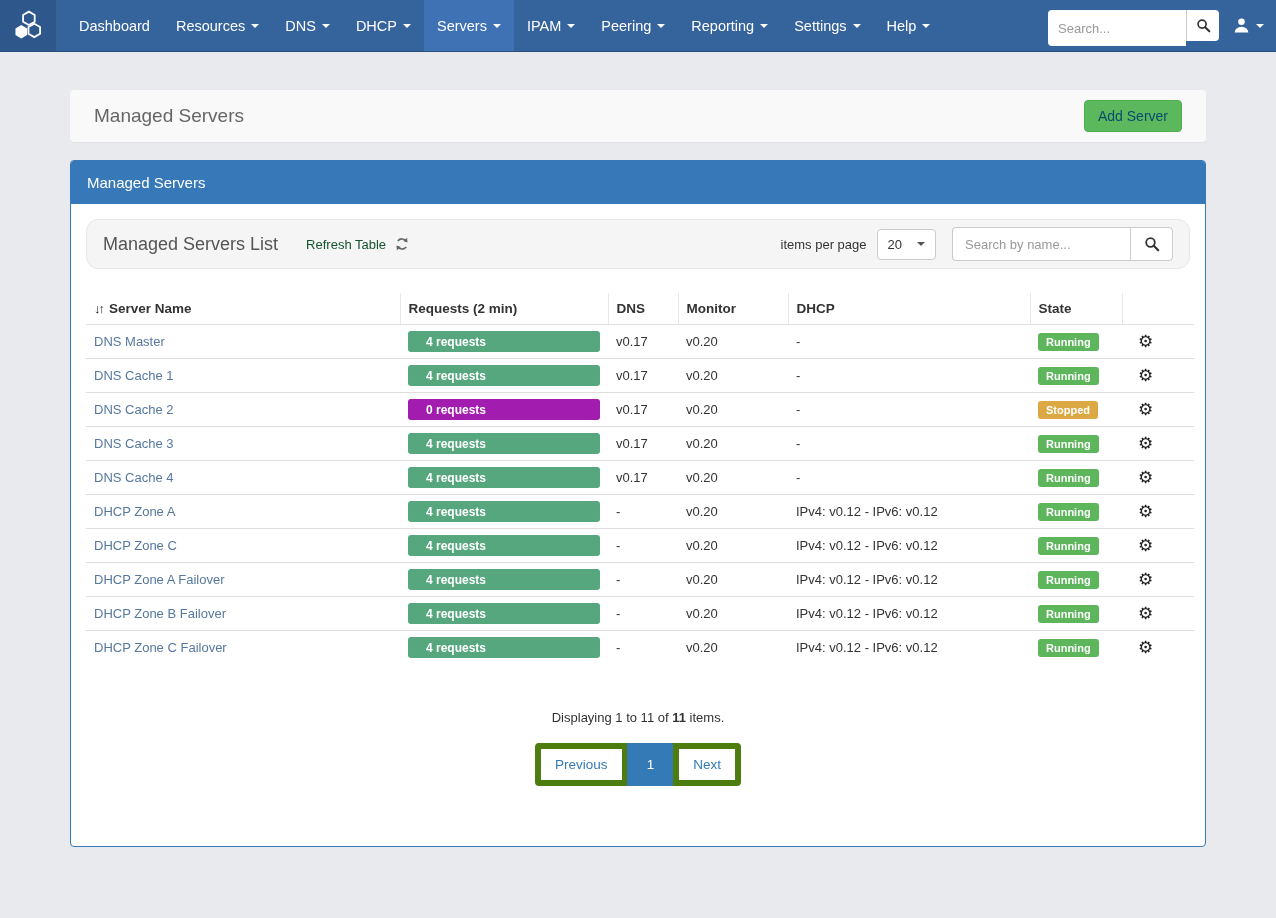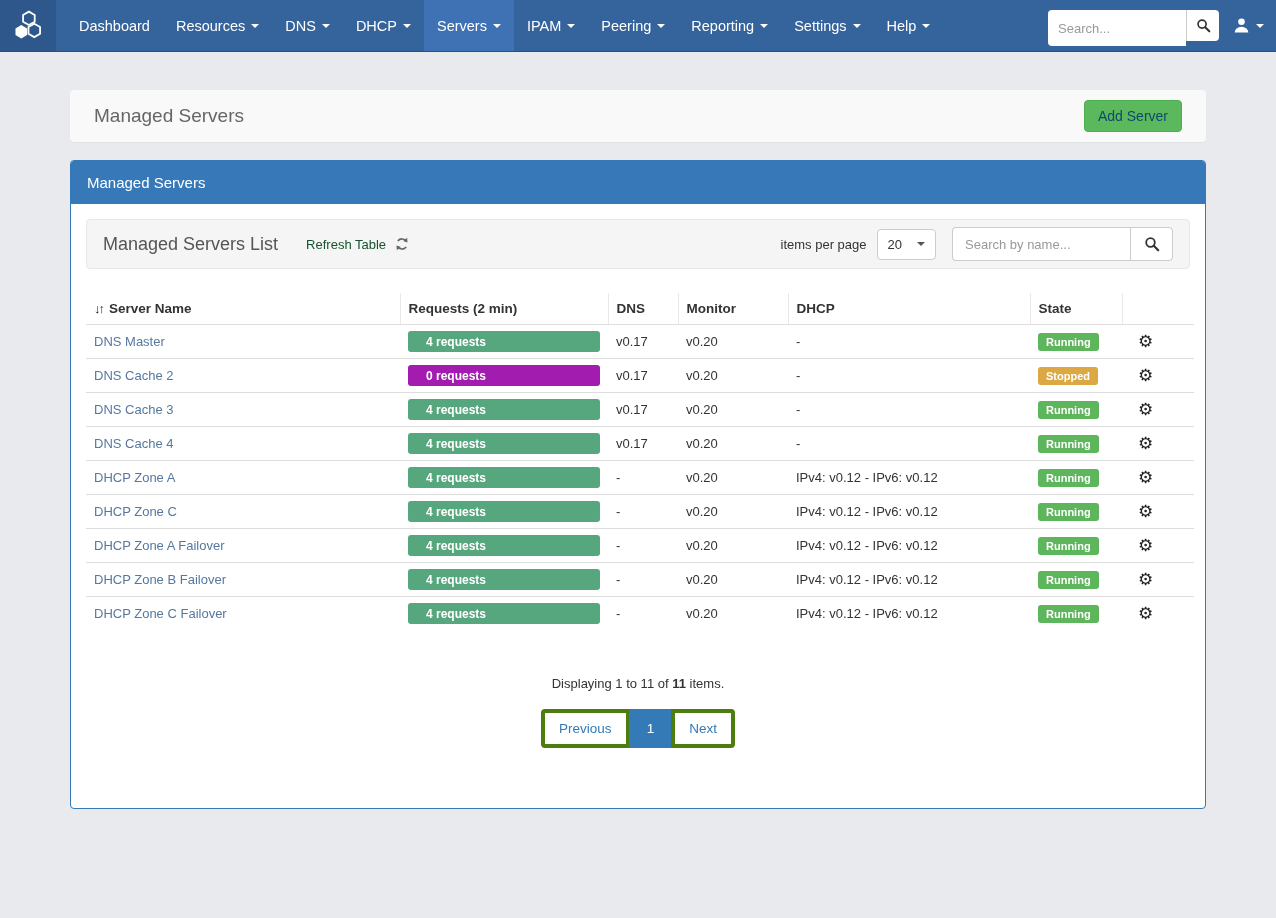--- a/index.html
+++ b/index.html
@@ -25,21 +25,21 @@
   .container { width:1136px; margin:0 auto; }
   .page-header { margin-top:38px; background:#f9f9f9; border-radius:4px; height:52px; display:flex; align-items:center; justify-content:space-between; padding:0 24px 0 24px; box-shadow:0 1px 1px rgba(0,0,0,0.04); }
   .page-title { font-size:19px; color:#666; font-weight:400; }
   .add-btn { background:#5cb85c; border:1px solid #4cae4c; color:#0c4a6e; font-size:14px; padding:7px 13px; border-radius:4px; cursor:pointer; }
 
   .panel { margin-top:18px; background:#fff; border:1px solid #337ab7; border-radius:4px; margin-bottom:52px; }
   .panel-heading { background:#3779b8; color:#fff; font-size:15px; padding:13px 16px; border-radius:3px 3px 0 0; }
   .panel-body { padding:15px 15px 60px 15px; }
 
   
-  .toolbar { background:#f5f5f5; border:1px solid #e7e7e7; border-radius:4px; height:50px; display:flex; align-items:center; padding:0 16px; }
+  .toolbar { background:#f5f5f5; border:1px solid #e7e7e7; border-radius:12px; height:50px; display:flex; align-items:center; padding:0 16px; }
   .list-title { font-size:18px; color:#555; }
   .refresh-link { margin-left:28px; font-size:13px; color:#14532d; display:flex; align-items:center; gap:9px; cursor:pointer; }
   .toolbar-right { margin-left:auto; display:flex; align-items:center; }
   .ipp-label { font-size:13px; color:#333; margin-right:10px; }
   .ipp-select { background:#fff; border:1px solid #ccc; border-radius:4px; height:31px; padding:0 10px; font-size:13px; color:#333; display:flex; align-items:center; gap:9px; cursor:pointer; margin-right:16px; }
   .search-group { display:flex; height:34px; }
   .search-group input { width:178px; border:1px solid #ccc; border-right:none; border-radius:4px 0 0 4px; padding:0 12px; font-size:13px; color:#555; outline:none; }
   .search-group input::placeholder { color:#999; }
   .search-group button { width:43px; background:#fff; border:1px solid #ccc; border-radius:0 4px 4px 0; display:flex; align-items:center; justify-content:center; cursor:pointer; }
 
@@ -58,21 +58,21 @@
   .progress-bar.danger  { background:#a21caf; }
   .badge { display:inline-block; padding:3px 8px; border-radius:3px; color:#fff; font-weight:bold; font-size:11px; }
   .badge.success { background:#5db55c; }
   .badge.warning { background:#dba843; }
   td.gear-cell { padding-left:16px; }
   .gear-icon { font-size:17px; color:#222; cursor:pointer; line-height:1; }
 
   
   .display-info { text-align:center; margin-top:46px; font-size:13px; color:#333; }
   .pagination { display:flex; justify-content:center; margin-top:18px; }
-  .page-btn { border:4px solid #4d7c0f; background:#fff; color:#337ab7; font-size:13.5px; padding:8px 14px; margin-left:-1px; cursor:pointer; }
+  .page-btn { border:6px solid #4d7c0f; background:#fff; color:#337ab7; font-size:13.5px; padding:8px 14px; margin-left:-1px; cursor:pointer; }
   .page-btn:first-child { border-radius:4px 0 0 4px; margin-left:0; }
   .page-btn:last-child { border-radius:0 4px 4px 0; }
   .page-btn.active { background:#337ab7; border-color:#337ab7; color:#fff; }
 </style>
 </head>
 <body>
 
 <div class="navbar">
   <div class="logo-box">
     <svg width="34" height="33" viewBox="0 0 38 36">
@@ -225,20 +225,35 @@
         </div>
       </div>
     </td>
     <td>v0.17</td>
     <td>v0.20</td>
     <td>-</td>
     <td><span class="badge success">Running</span></td>
     <td class="gear-cell"><span class="gear-icon">⚙</span></td>
   </tr>
 
+  <tr>
+    <td><a class="server-link">DNS Cache 1</a></td>
+    <td>
+      <div class="progress">
+        <div class="progress-bar success">
+          <span>4 requests</span>
+        </div>
+      </div>
+    </td>
+    <td>v0.17</td>
+    <td>v0.20</td>
+    <td>-</td>
+    <td><span class="badge success">Running</span></td>
+    <td class="gear-cell"><span class="gear-icon">⚙</span></td>
+  </tr>
 
   <tr>
     <td><a class="server-link">DNS Cache 2</a></td>
     <td>
       <div class="progress">
         <div class="progress-bar danger">
           <span>0 requests</span>
         </div>
       </div>
     </td>

